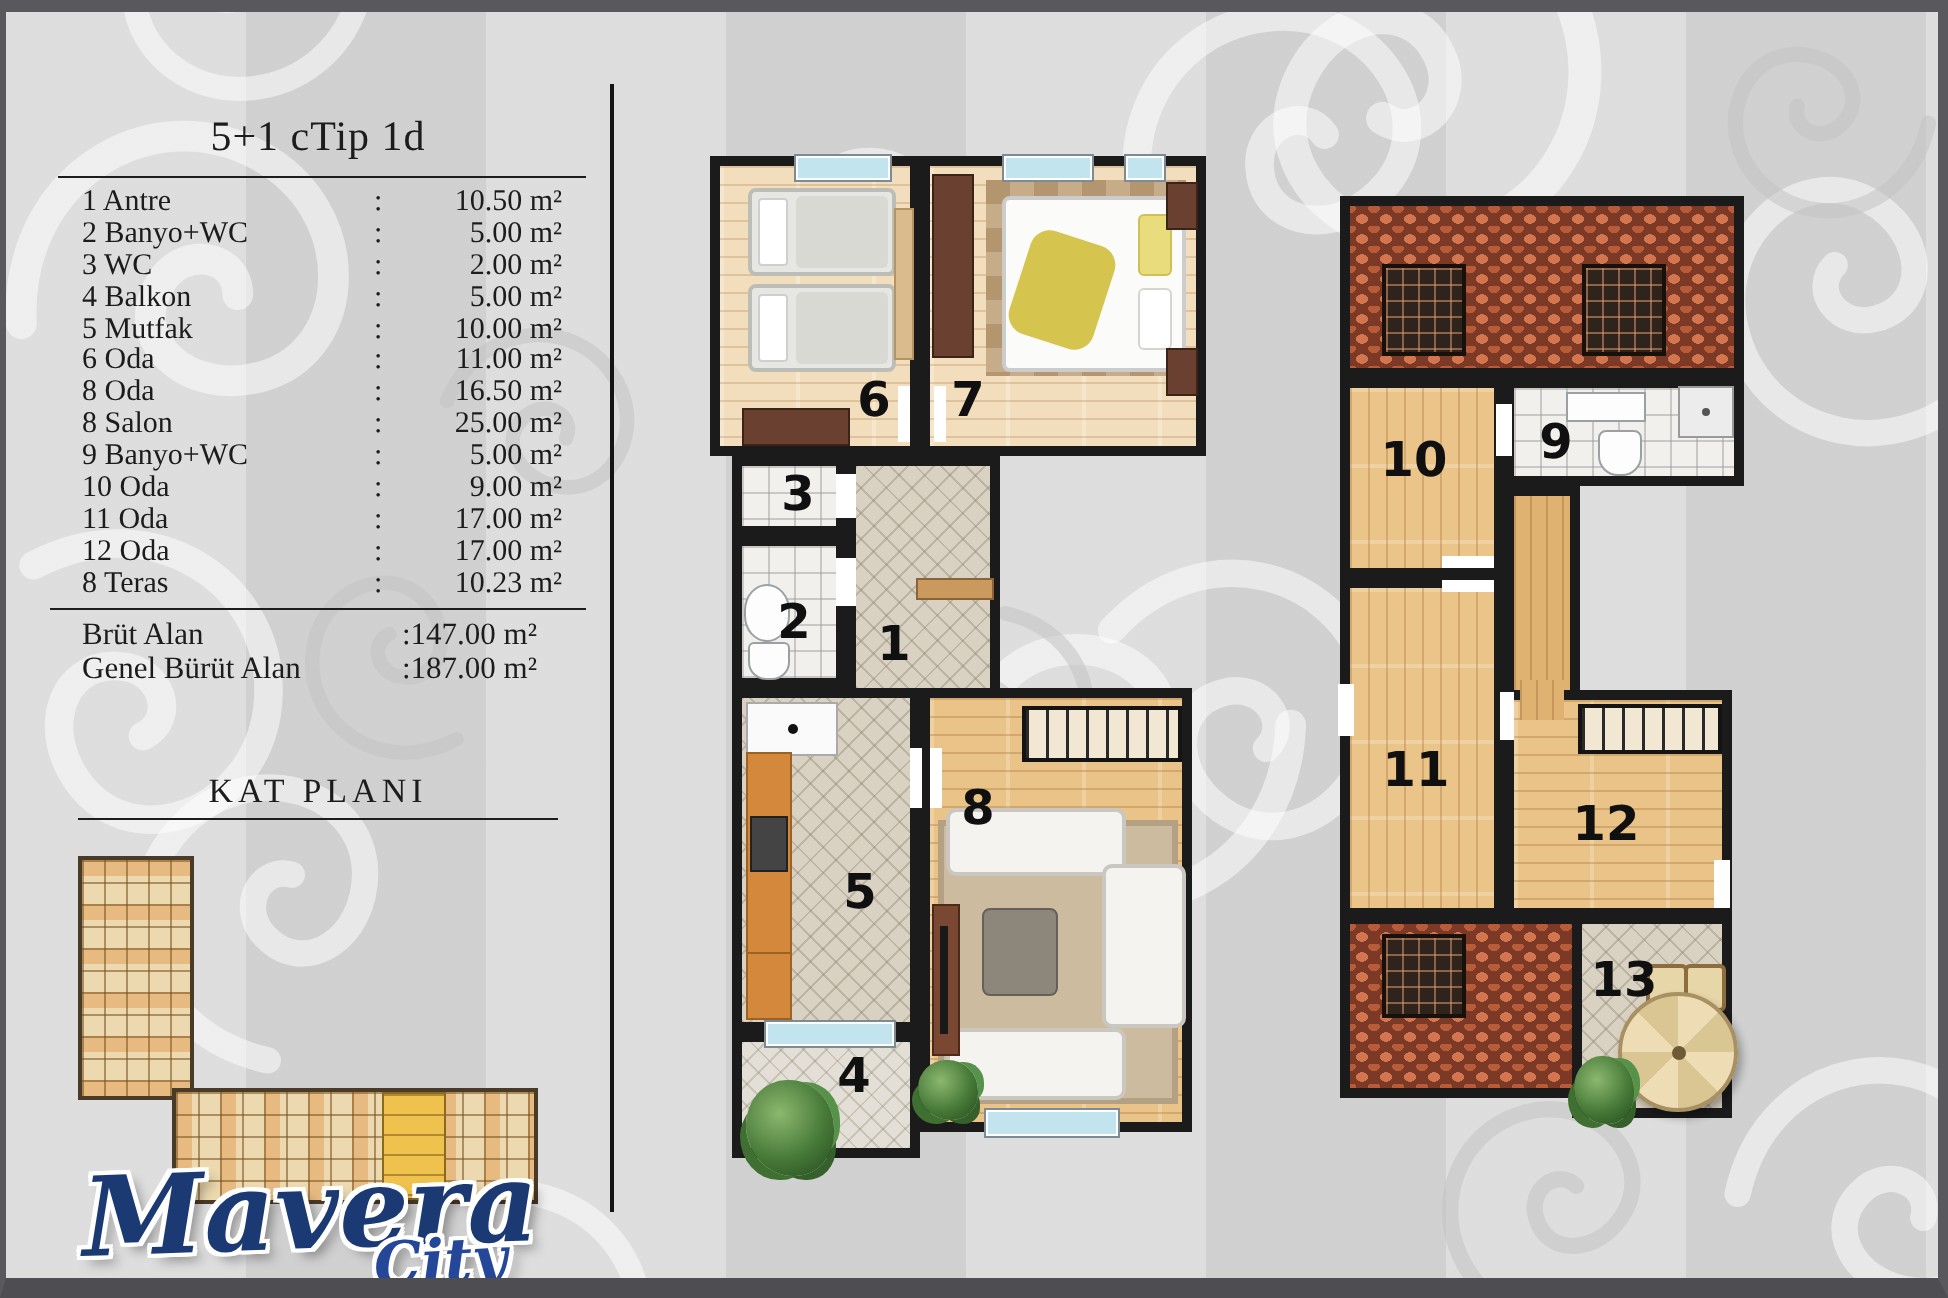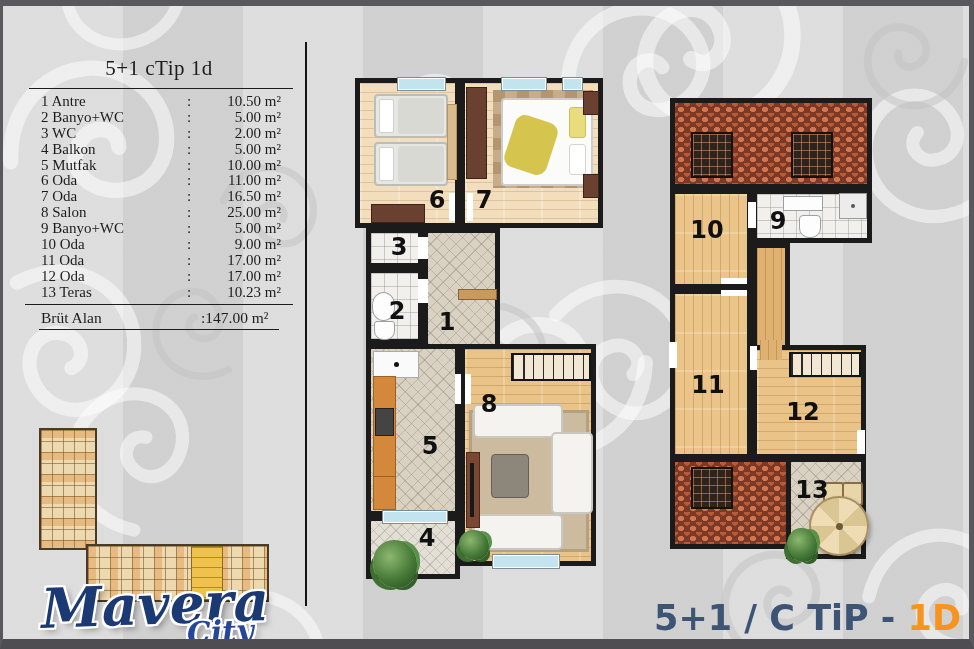--- a/index.html
+++ b/index.html
@@ -259,21 +259,21 @@
         <span class="lbl">5 Mutfak</span>
         <span class="col">:</span>
         <span class="val">10.00 m²</span>
       </div>
     <div class="lrow">
         <span class="lbl">6 Oda</span>
         <span class="col">:</span>
         <span class="val">11.00 m²</span>
       </div>
     <div class="lrow">
-        <span class="lbl">7 Oda</span>
+        <span class="lbl">8 Oda</span>
         <span class="col">:</span>
         <span class="val">16.50 m²</span>
       </div>
     <div class="lrow">
         <span class="lbl">8 Salon</span>
         <span class="col">:</span>
         <span class="val">25.00 m²</span>
       </div>
     <div class="lrow">
         <span class="lbl">9 Banyo+WC</span>
@@ -289,31 +289,36 @@
         <span class="lbl">11 Oda</span>
         <span class="col">:</span>
         <span class="val">17.00 m²</span>
       </div>
     <div class="lrow">
         <span class="lbl">12 Oda</span>
         <span class="col">:</span>
         <span class="val">17.00 m²</span>
       </div>
     <div class="lrow">
-        <span class="lbl">13 Teras</span>
+        <span class="lbl">8 Teras</span>
         <span class="col">:</span>
         <span class="val">10.23 m²</span>
       </div>
 
     <div class="hr hr-tot"></div>
     <div class="trow">
         <span class="lbl">Brüt Alan</span>
         <span class="val">:147.00 m²</span>
       </div>
-
+    <div class="trow">
+        <span class="lbl">Genel Bürüt Alan</span>
+        <span class="val">:187.00 m²</span>
+      </div>
+
+    <div id="katplani">KAT PLANI</div>
     <div class="hr hr-kat"></div>
   </div>
 
   <div class="site" id="site-v"></div>
   <div class="site" id="site-h"></div>
   <div id="site-hl"></div>
 
   <div class="logo" id="logo-m">Mavera</div>
   <div class="logo" id="logo-c">City</div>
 
@@ -404,15 +409,14 @@
   <div class="dm" id="rdm4"></div>
   <div class="dm" id="rdm5"></div>
   <div class="dm" id="rwm"></div>
 
   <div class="rlabel" id="rl9">9</div>
   <div class="rlabel" id="rl10">10</div>
   <div class="rlabel" id="rl11">11</div>
   <div class="rlabel" id="rl12">12</div>
   <div class="rlabel" id="rl13">13</div>
 
-  <div id="footer"><span class="f-main">5+1 / C TiP - </span><span class="f-unit">1D</span></div>
 
 </div>
 
 </body></html>

